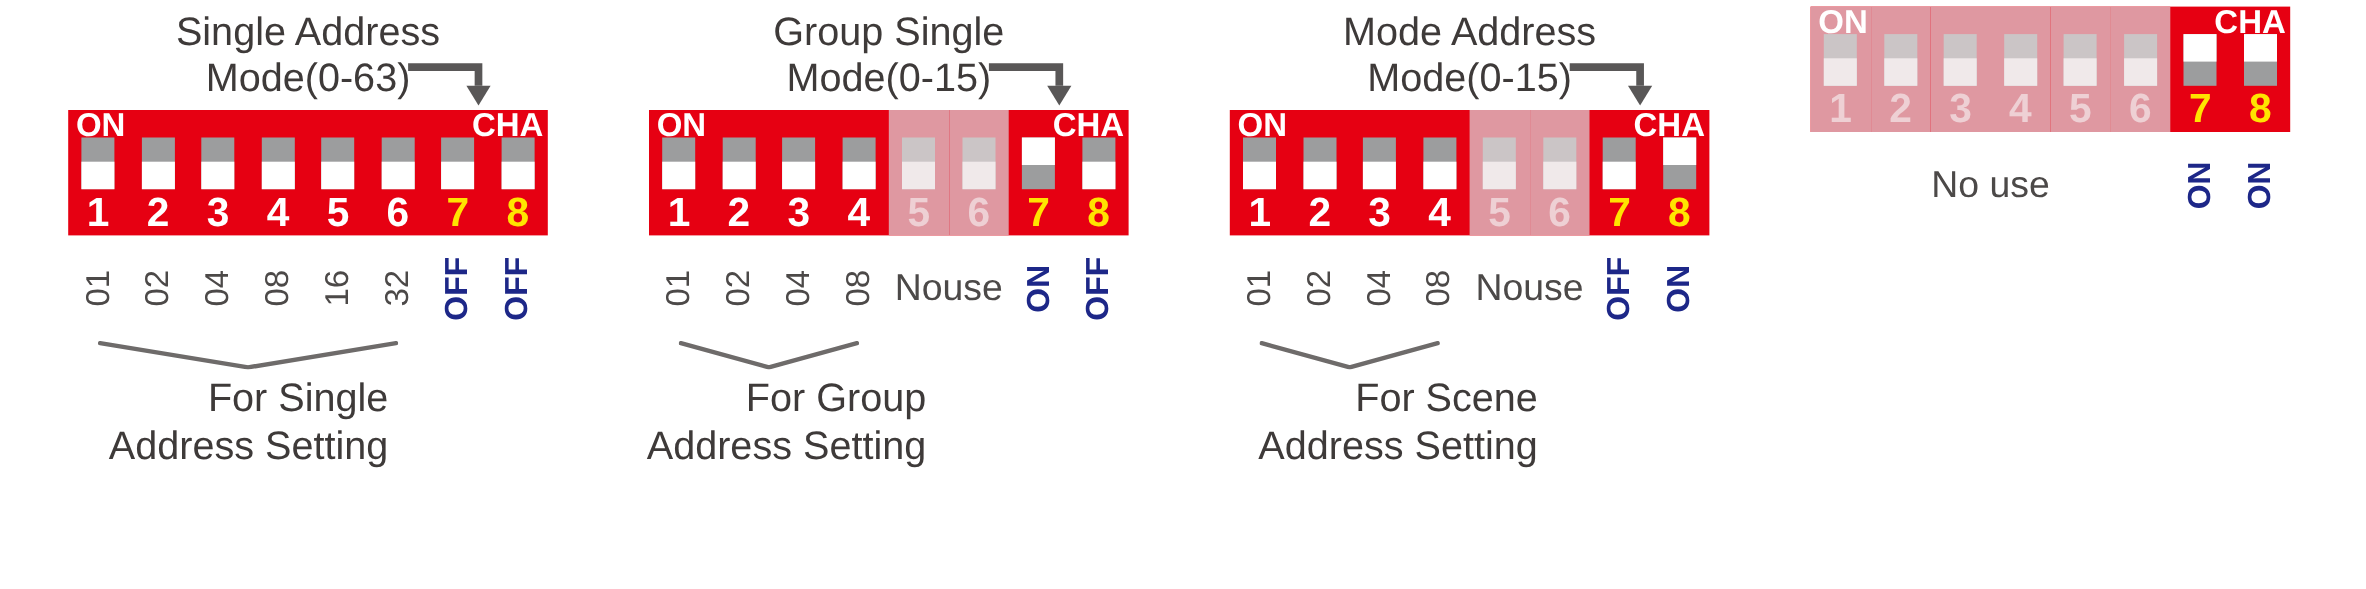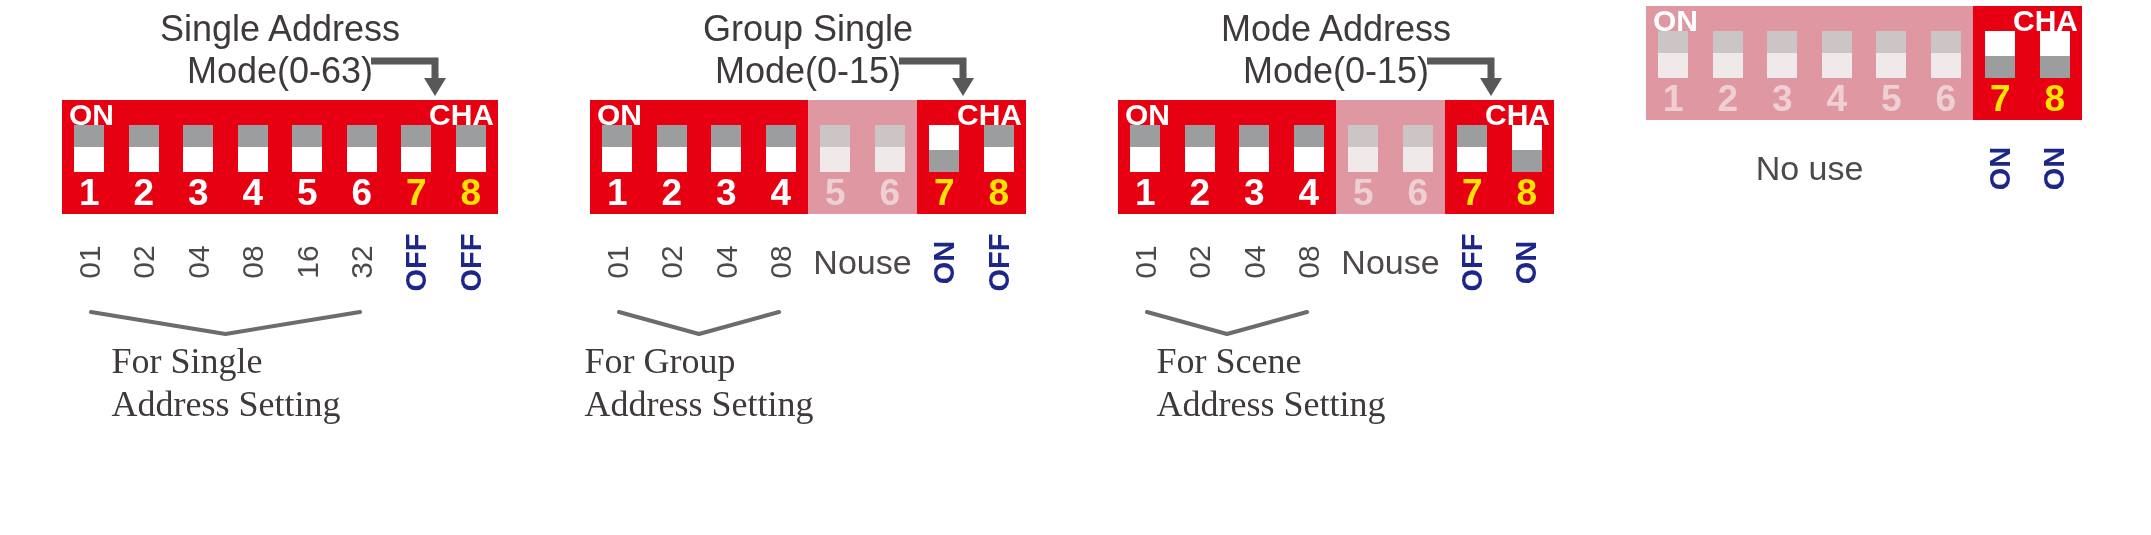--- a/index.html
+++ b/index.html
@@ -51,21 +51,21 @@
   .rot.blue { font-size:29px; color:#1d2788; font-weight:bold; }
   .nouse { position:absolute; top:0; height:100%;
            display:flex; flex-direction:row; align-items:center; justify-content:center; }
   .nouse-line { font-size:34px; line-height:37px; color:#4c4948; white-space:nowrap; }
 
   
   .bracketrow { position:relative; height:28px; }
   .bracket { position:absolute; top:0; }
   .captionrow { position:relative; height:92px; }
   .caption { position:absolute; top:2px; transform:translateX(-50%);
-             text-align:left; white-space:nowrap;font-family:Liberation Serif, serif; }
+             text-align:right; white-space:nowrap; }
   .caption-line { font-size:36px; line-height:43px; color:#3e3a39; }
 </style>
 </head>
 <body>
 
 <div id="figure">
     <div class="panel">
       <div class="title">
         <div class="title-line">Single Address</div>
         <div class="title-line">Mode(0-63)</div>
@@ -268,21 +268,21 @@
           <div class="nouse-line">No</div>
           <div class="nouse-line">use</div>
         </div>
       </div>
       <div class="bracketrow">
         <div class="bracket" style="left: 27px;"><svg width="164" height="26" viewBox="0 0 164 26">
             <polyline points="2,2 82,24 162,2" fill="none" stroke="#6e6b6a" stroke-width="4" stroke-linejoin="round" stroke-linecap="round"></polyline>
           </svg></div>
       </div>
       <div class="captionrow">
-        <div class="caption" style="left: 109px;">
+        <div class="caption" style="left: 125px;">
           <div class="caption-line">For Group</div>
           <div class="caption-line">Address Setting</div>
         </div>
       </div>
     </div>
     <div class="panel">
       <div class="title">
         <div class="title-line">Mode Address</div>
         <div class="title-line">Mode(0-15)</div>
       </div>

